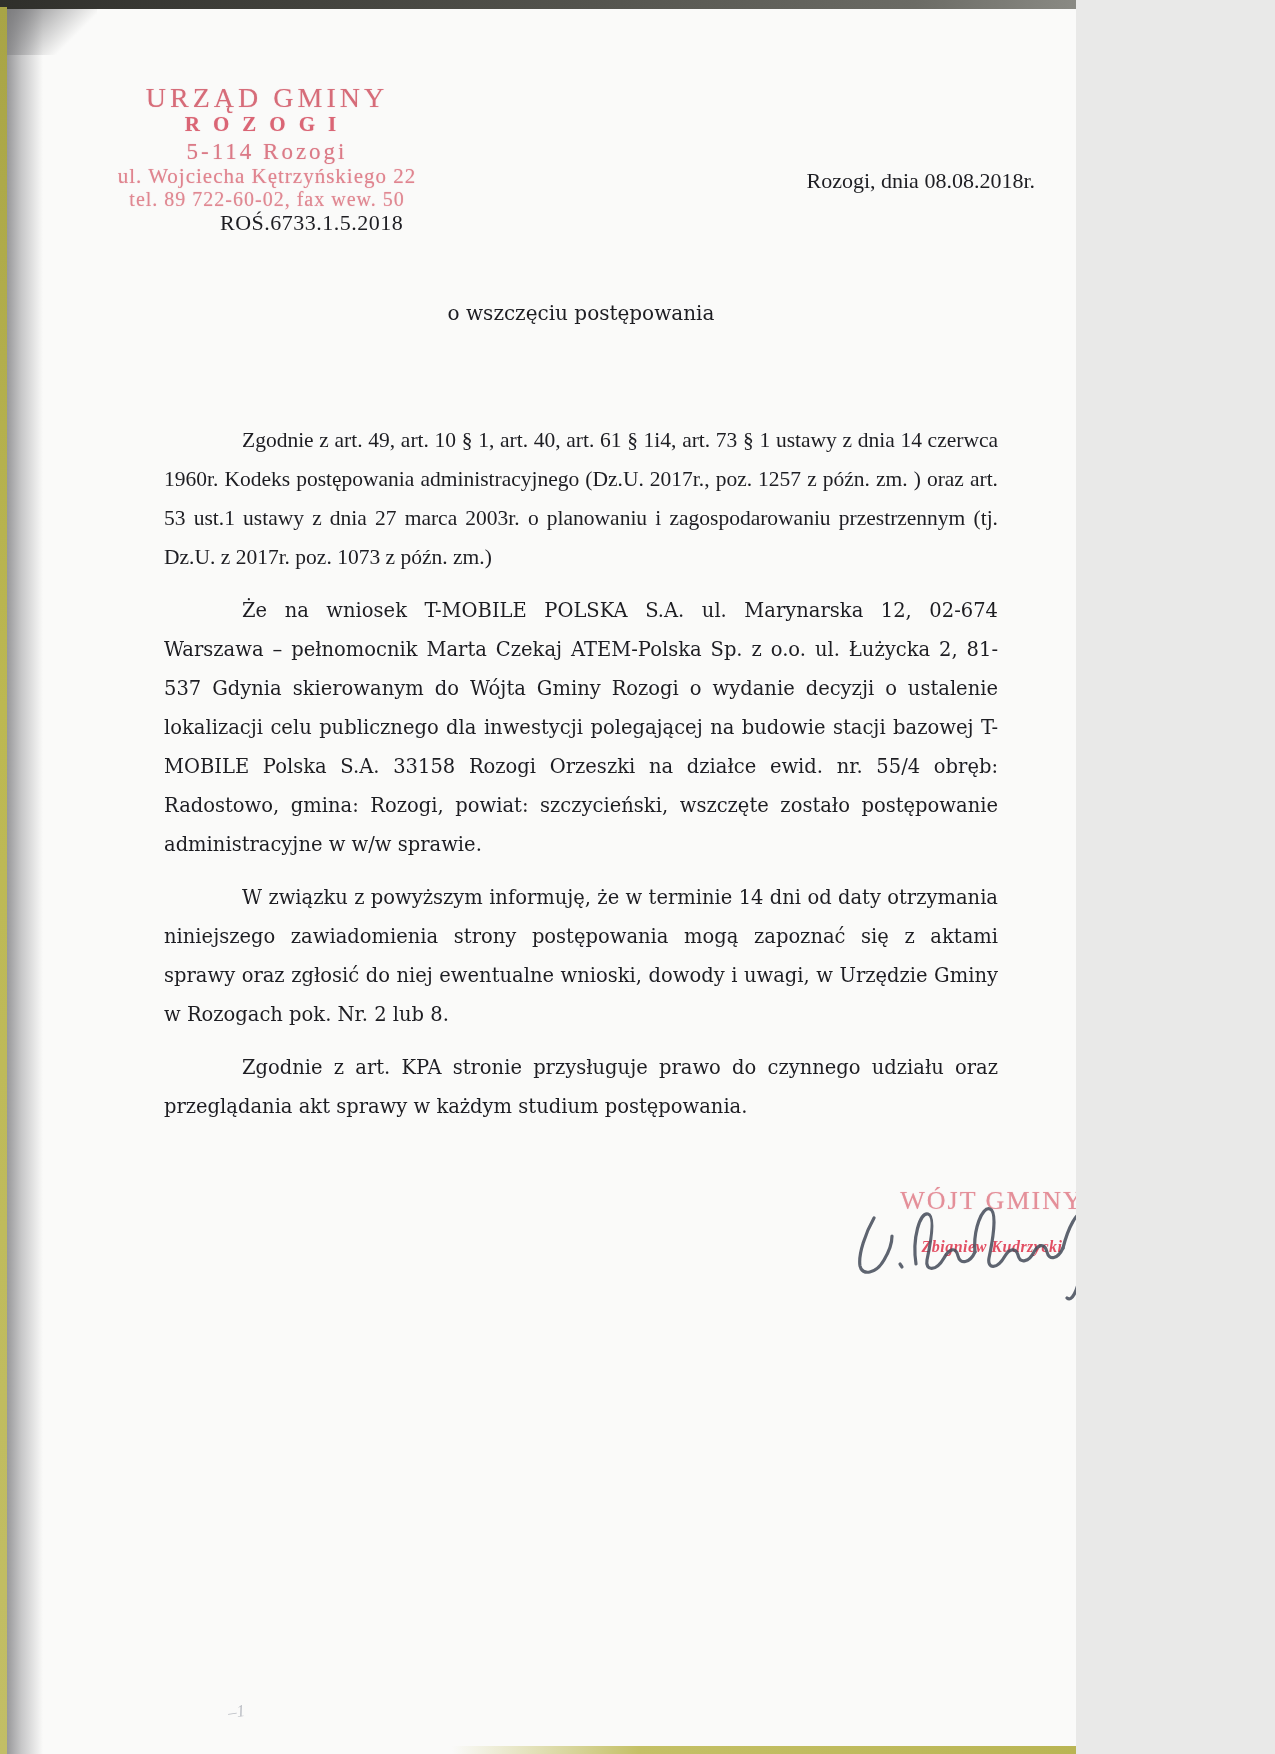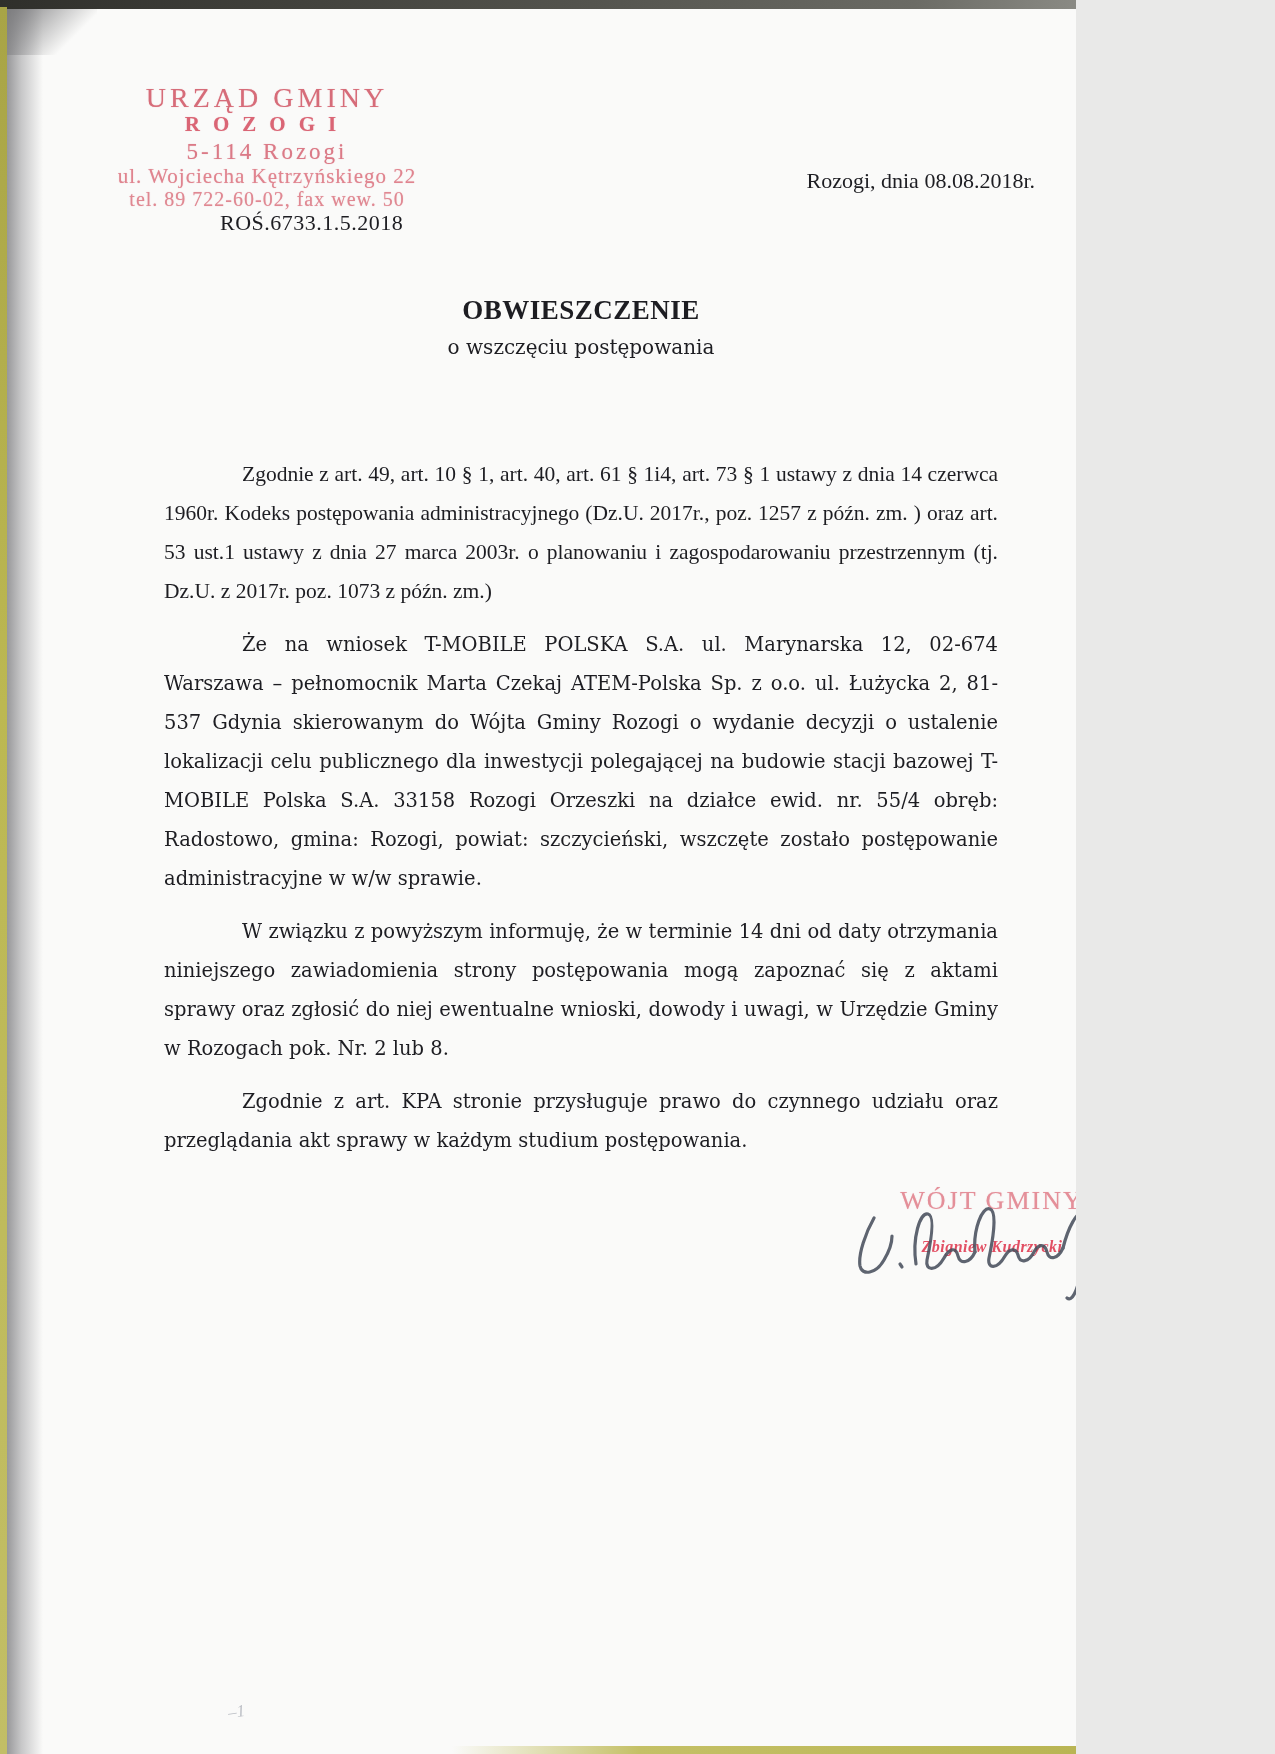--- a/index.html
+++ b/index.html
@@ -78,21 +78,20 @@
     <div class="stamp-line2">ROZOGI</div>
     <div class="stamp-line3">5-114 Rozogi</div>
     <div class="stamp-line4">ul. Wojciecha Kętrzyńskiego 22</div>
     <div class="stamp-line5">tel. 89 722-60-02, fax wew. 50</div>
   </div>
 
   <div class="date-line">Rozogi, dnia 08.08.2018r.</div>
   <div class="reference">ROŚ.6733.1.5.2018</div>
 
   <div class="content">
-    <div class="title">OBWIESZCZENIE</div>
     <div class="subtitle">o wszczęciu postępowania</div>
 
     <p class="para para-legal">Zgodnie z art. 49, art. 10 § 1, art. 40, art. 61 § 1i4, art. 73 § 1  ustawy z dnia 14 czerwca 1960r. Kodeks postępowania administracyjnego (Dz.U. 2017r., poz. 1257 z późn. zm. ) oraz art. 53 ust.1 ustawy z dnia 27 marca 2003r. o planowaniu i zagospodarowaniu przestrzennym (tj. Dz.U. z 2017r. poz. 1073 z późn. zm.)</p>
 
 
     <p class="para para-body">Że na wniosek T-MOBILE POLSKA S.A. ul. Marynarska 12, 02-674 Warszawa – pełnomocnik Marta Czekaj ATEM-Polska Sp. z o.o. ul. Łużycka 2, 81-537 Gdynia skierowanym do Wójta Gminy Rozogi o wydanie decyzji o ustalenie lokalizacji celu publicznego dla inwestycji polegającej na budowie stacji bazowej T-MOBILE Polska S.A. 33158 Rozogi Orzeszki na działce ewid. nr. 55/4 obręb: Radostowo, gmina: Rozogi, powiat: szczycieński, wszczęte zostało postępowanie administracyjne w w/w sprawie.</p>
     <p class="para para-body">W związku z powyższym informuję, że w terminie 14 dni od daty otrzymania niniejszego zawiadomienia strony postępowania mogą zapoznać się z aktami sprawy oraz zgłosić do niej ewentualne wnioski, dowody i uwagi, w Urzędzie Gminy w Rozogach pok. Nr. 2 lub 8.</p>
     <p class="para para-body">Zgodnie z art. KPA stronie przysługuje prawo do czynnego udziału oraz przeglądania akt sprawy w każdym studium postępowania.</p>
   </div>
 

